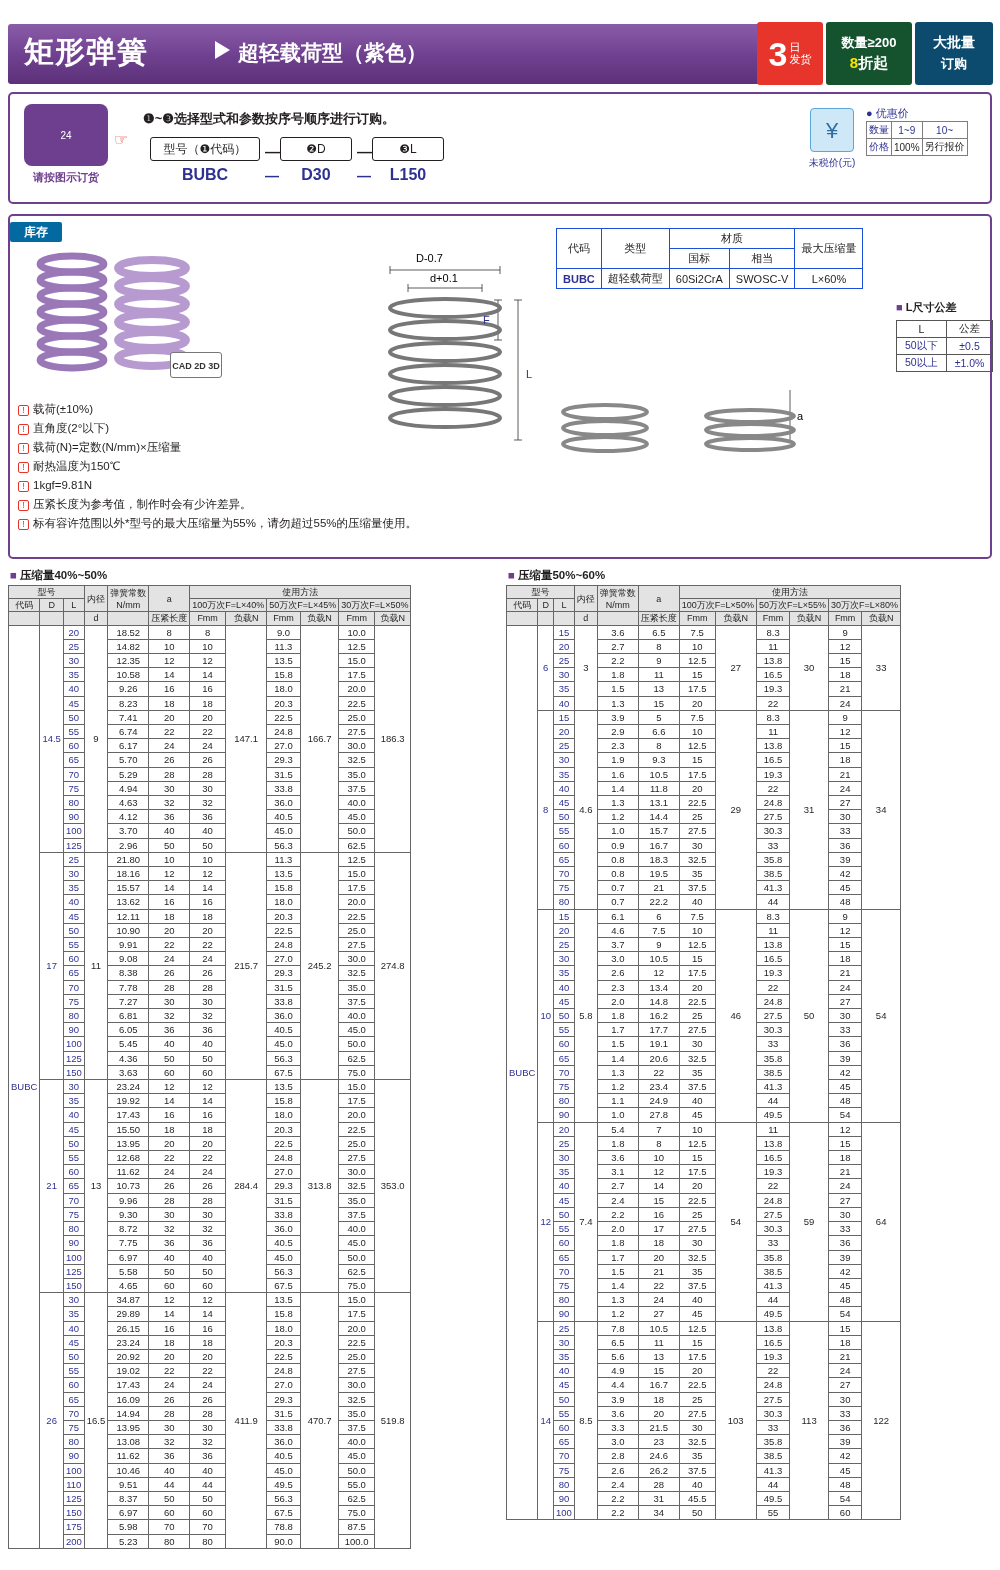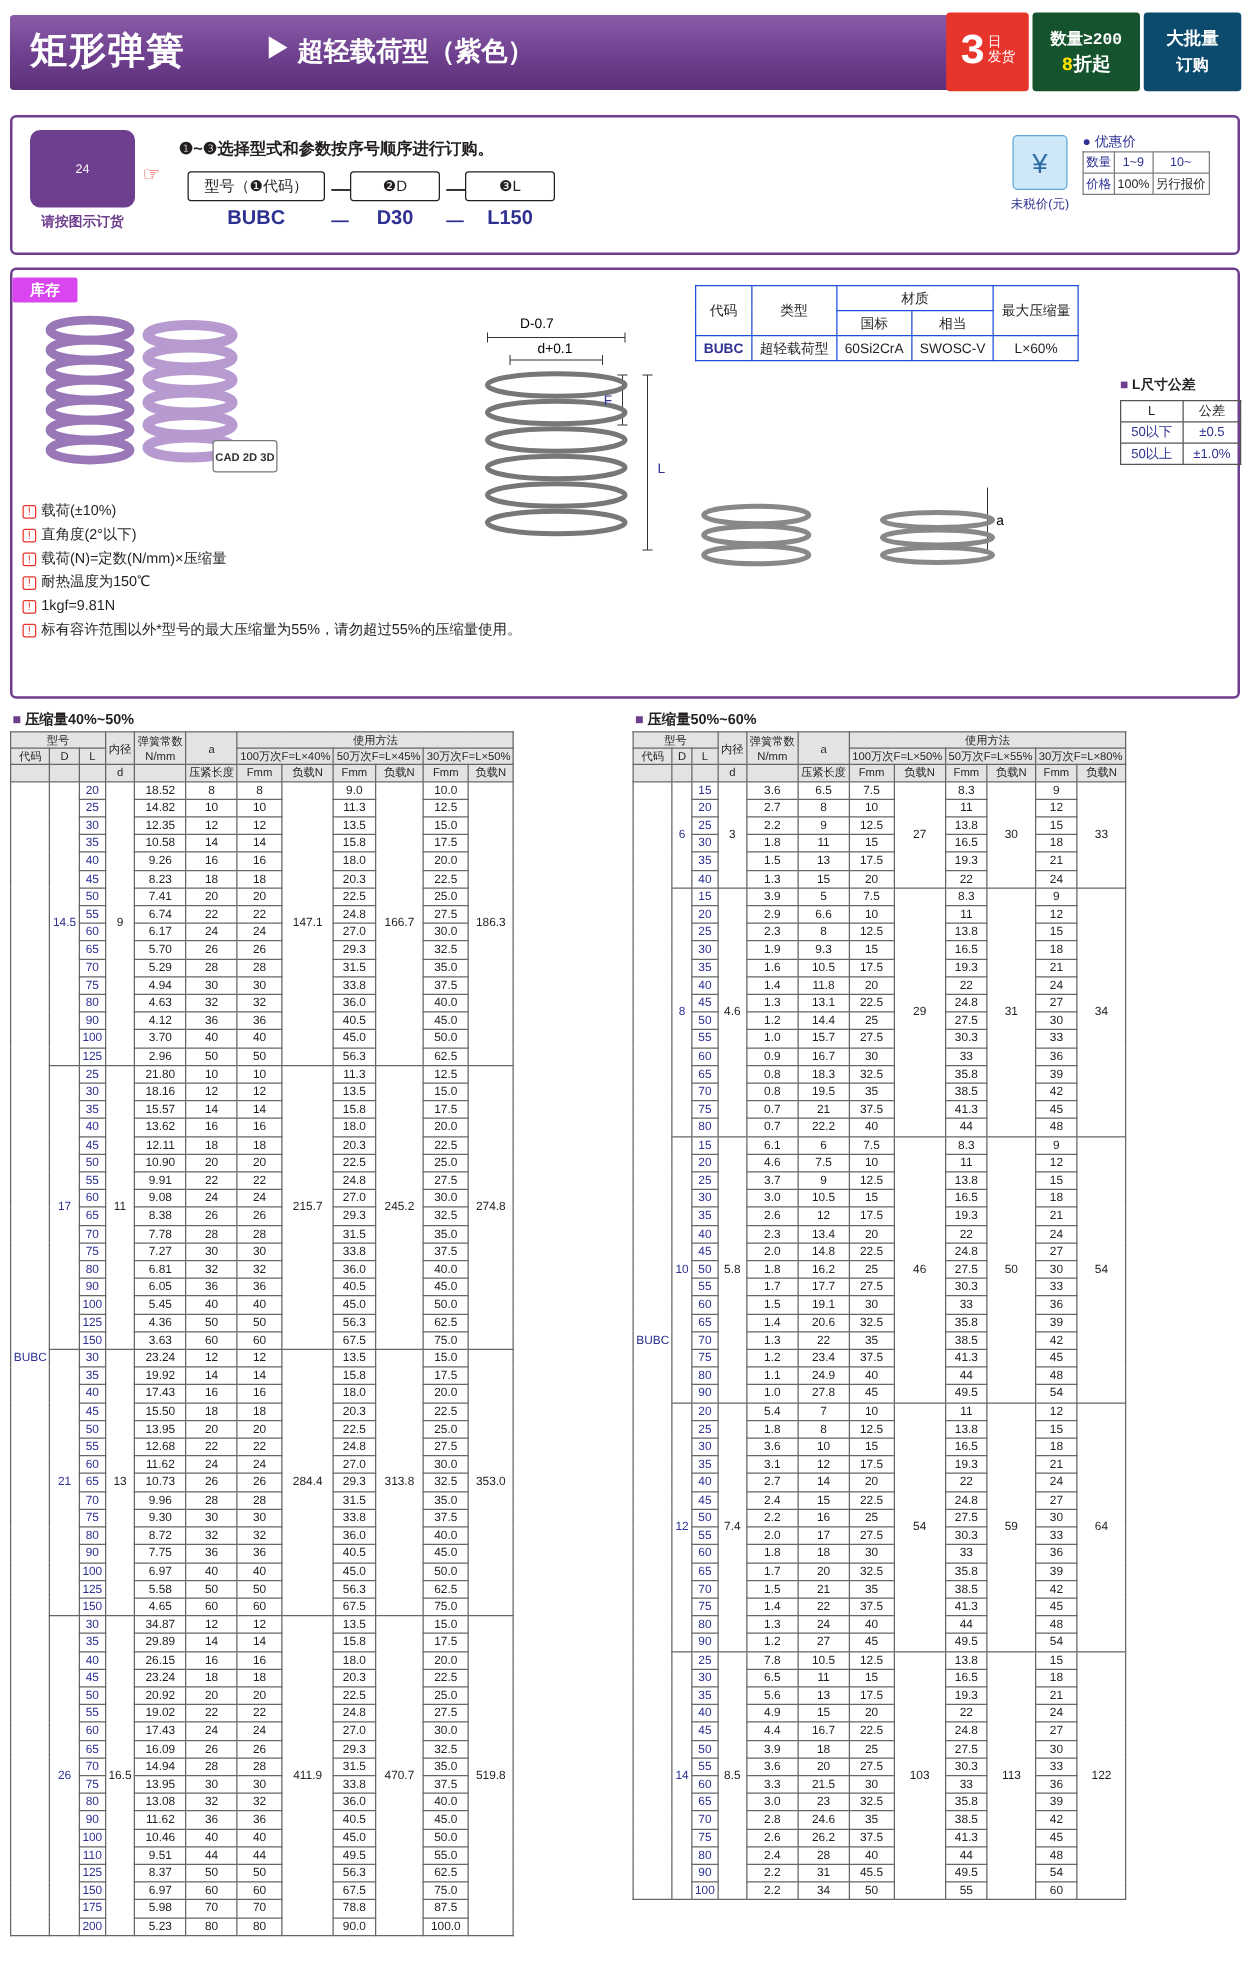--- a/index.html
+++ b/index.html
@@ -6,21 +6,21 @@
   html, body { margin:0; padding:0; }
   body {
     width:1000px; height:1570px;
     font-family:"Liberation Sans", sans-serif;
     font-size:11px; color:#231f20; background:#fff;
     position:relative;
   }
   .page { position:relative; width:1000px; height:1570px; overflow:hidden; }
 
   
-  .header { position:absolute; left:0; top:0; width:928px; height:85px;font-family:Liberation Mono, monospace; }
+  .header { position:absolute; left:0; top:12px; width:928px; height:85px; }
   .hdr-bar { position:absolute; left:8px; top:12px; width:790px; height:60px;
     background:linear-gradient(180deg,#8a5ca8 0%,#6e3f8e 55%,#5c3179 100%);
     border-radius:3px; }
   .hdr-title { position:absolute; left:24px; top:20px; color:#fff; font-weight:bold;
     font-size:30px; letter-spacing:1px; white-space:nowrap; }
   .hdr-sub { position:absolute; left:238px; top:27px; color:#fff; font-weight:bold;
     font-size:21px; white-space:nowrap; }
   .hdr-arrow { position:absolute; left:215px; top:29px; width:0;height:0;
     border-left:15px solid #fff; border-top:9px solid transparent; border-bottom:9px solid transparent; }
 
@@ -65,21 +65,21 @@
     font-size:22px; text-align:center; line-height:44px; }
   .price-cap { position:absolute; left:790px; top:62px; width:64px; text-align:center;
     font-size:10px; color:#2e3192;}
   .price-tag { position:absolute; left:856px; top:12px; font-size:11px; color:#2e3192; }
   .ptbl { position:absolute; left:856px; top:27px; border-collapse:collapse; font-size:10px; }
   .ptbl td { border:1px solid #7e7e7e; padding:1px 2px; text-align:center; white-space:nowrap;}
   .ptbl .hd { color:#2e3192; }
 
   
   .kucun { position:absolute; left:10px; top:222px; width:52px; height:20px;
-    background:#d946ef; color:#fff; font-size:12px; text-align:center; line-height:20px;
+    background:#0369a1; color:#fff; font-size:12px; text-align:center; line-height:20px;
     border-radius:2px; font-weight:bold;}
   .specbox { position:absolute; left:8px; top:214px; width:984px; height:345px;
     border:2px solid #6e3f8e; border-radius:5px; }
 
   .springimg { position:absolute; left:24px; top:244px; width:200px; height:140px; }
   .cadbox { position:absolute; left:170px; top:352px; width:52px; height:26px;
     border:1px solid #777; border-radius:3px; background:#fff; font-size:9px;
     color:#333; text-align:center; line-height:26px; font-weight:bold;}
 
   .notes { position:absolute; left:18px; top:400px; width:520px; font-size:11.5px; line-height:19px;}
@@ -204,20 +204,21 @@
     </svg>
   </div>
   <div class="cadbox">CAD 2D 3D</div>
 
   <div class="notes">
     <div><span class="ni">!</span><span>载荷(±10%)</span></div>
     <div><span class="ni">!</span><span>直角度(2°以下)</span></div>
     <div><span class="ni">!</span><span>载荷(N)=定数(N/mm)×压缩量</span></div>
     <div><span class="ni">!</span><span>耐热温度为150℃</span></div>
     <div><span class="ni">!</span><span>1kgf=9.81N</span></div>
+    <div><span class="ni">!</span><span>压紧长度为参考值，制作时会有少许差异。</span></div>
     <div><span class="ni">!</span><span>标有容许范围以外*型号的最大压缩量为55%，请勿超过55%的压缩量使用。</span></div>
   </div>
 
   <div class="diagram">
     <svg width="560" height="270" viewBox="0 0 560 270">
       <g stroke="#333" stroke-width="0.8" fill="none">
         <line x1="40" y1="30" x2="150" y2="30"></line>
         <line x1="40" y1="26" x2="40" y2="34"></line>
         <line x1="150" y1="26" x2="150" y2="34"></line>
         <line x1="58" y1="48" x2="132" y2="48"></line>

